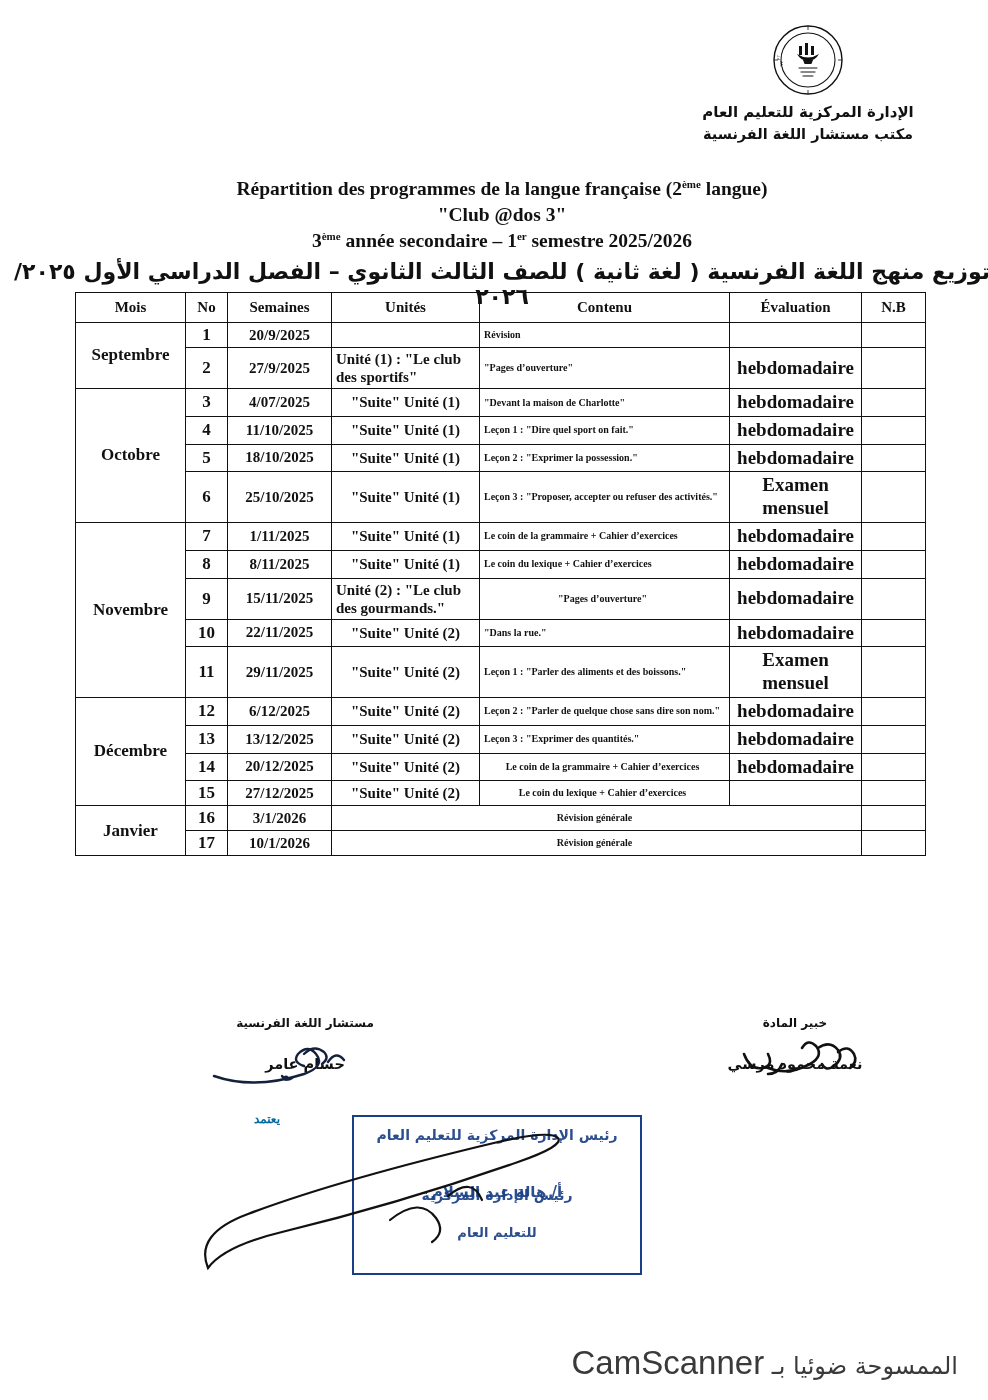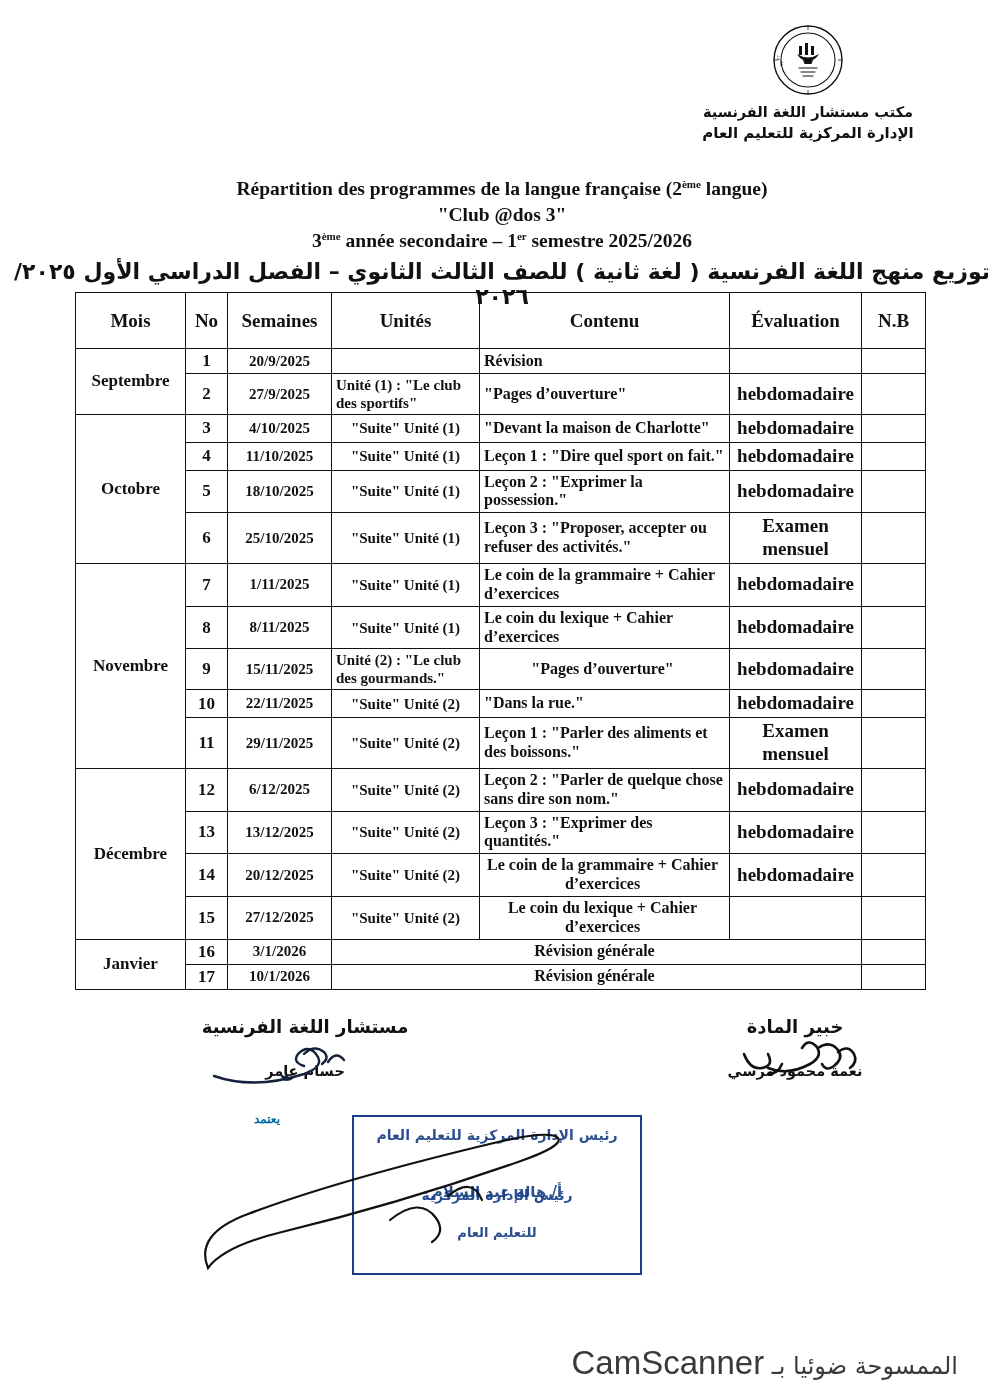--- a/index.html
+++ b/index.html
@@ -89,23 +89,23 @@
   }
   table.schedule th,
   table.schedule td {
     border: 1.6px solid #111111;
     font-weight: bold;
     color: #111;
     padding: 2px 4px;
     vertical-align: middle;
   }
   table.schedule thead th {
-    font-size: 19px;
+    font-size: 15px;
     height: 27px;
-    padding: 14px 3px;
+    padding: 1px 3px;
   }
   td.month {
     text-align: center;
     font-size: 17px;
     line-height: 1.2;
   }
   td.no {
     text-align: center;
     font-size: 17px;
   }
@@ -116,21 +116,21 @@
   }
   td.unit {
     text-align: left;
     font-size: 15px;
     line-height: 1.2;
     padding-left: 6px;
   }
   td.unit.ctr { text-align: center; }
   td.content {
     text-align: left;
-    font-size: 16px;
+    font-size: 10px;
     line-height: 1.18;
     padding-left: 6px;
   }
   td.content.ctr { text-align: center; padding-left: 0; }
   td.eval {
     text-align: center;
     font-size: 19px;
     line-height: 1.2;
   }
   td.nb { }
@@ -148,21 +148,21 @@
   .sig {
     position: absolute;
     text-align: center;
     direction: rtl;
   }
   .sig.left  { left: 160px; top: 1016px; width: 290px; }
   .sig.right { left: 650px; top: 1016px; width: 290px; }
   .sig-title {
     font-family: "DejaVu Sans", sans-serif;
     font-weight: bold;
-    font-size: 18px;
+    font-size: 12px;
     color: #111;
   }
   .sig-name {
     font-family: "DejaVu Sans", sans-serif;
     font-weight: bold;
     font-size: 14.5px;
     color: #111;
     margin-top: 26px;
   }
   .sig-scribble {
@@ -267,22 +267,22 @@
       <path id="arcTop" d="M 36 8 m -28 28 a 28 28 0 0 1 56 0" fill="none"></path>
       <text font-family="DejaVu Sans, sans-serif" font-size="3.6" fill="#111" letter-spacing="0.6">
         <textPath href="#arcTop" startOffset="6%">ARAB REPUBLIC OF EGYPT</textPath>
       </text>
       <path id="arcBot" d="M 8 36 a 28 28 0 0 0 56 0" fill="none"></path>
       <text font-family="DejaVu Sans, sans-serif" font-size="3.6" fill="#111" letter-spacing="0.6">
         <textPath href="#arcBot" startOffset="8%">MINISTRY OF EDUCATION AND TECHNICAL</textPath>
       </text>
     </svg>
   </div>
+  <div class="letterhead-line">الإدارة المركزية للتعليم العام</div>
   <div class="letterhead-line second">مكتب مستشار اللغة الفرنسية</div>
-  <div class="letterhead-line">الإدارة المركزية للتعليم العام</div>
 </div>
 
 <div class="title-block">
   <div class="title-fr"><span>Répartition des programmes de la langue française (2</span><sup>ème</sup><span> langue)</span></div>
   <div class="title-fr">"Club @dos 3"</div>
   <div class="title-fr"><span>3</span><sup>ème</sup><span> année secondaire – 1</span><sup>er</sup><span> semestre 2025/2026</span></div>
   <div class="title-ar">توزيع منهج اللغة الفرنسية ( لغة ثانية ) للصف الثالث الثانوي – الفصل الدراسي الأول ٢٠٢٥/ ٢٠٢٦</div>
 </div>
 
 <div class="table-wrap">
@@ -323,21 +323,21 @@
         <td class="week">27/9/2025</td>
         <td class="unit">Unité (1) : "Le club des sportifs"</td>
         <td class="content">"Pages d’ouverture"</td>
         <td class="eval">hebdomadaire</td>
         <td class="nb"></td>
       </tr>
 
       <tr>
         <td class="month" rowspan="4">Octobre</td>
         <td class="no">3</td>
-        <td class="week">4/10/2025</td>
+        <td class="week">4/07/2025</td>
         <td class="unit ctr">"Suite" Unité (1)</td>
         <td class="content">"Devant la maison de Charlotte"</td>
         <td class="eval">hebdomadaire</td>
         <td class="nb"></td>
       </tr>
       <tr>
         <td class="no">4</td>
         <td class="week">11/10/2025</td>
         <td class="unit ctr">"Suite" Unité (1)</td>
         <td class="content">Leçon 1 : "Dire quel sport on fait."</td>

